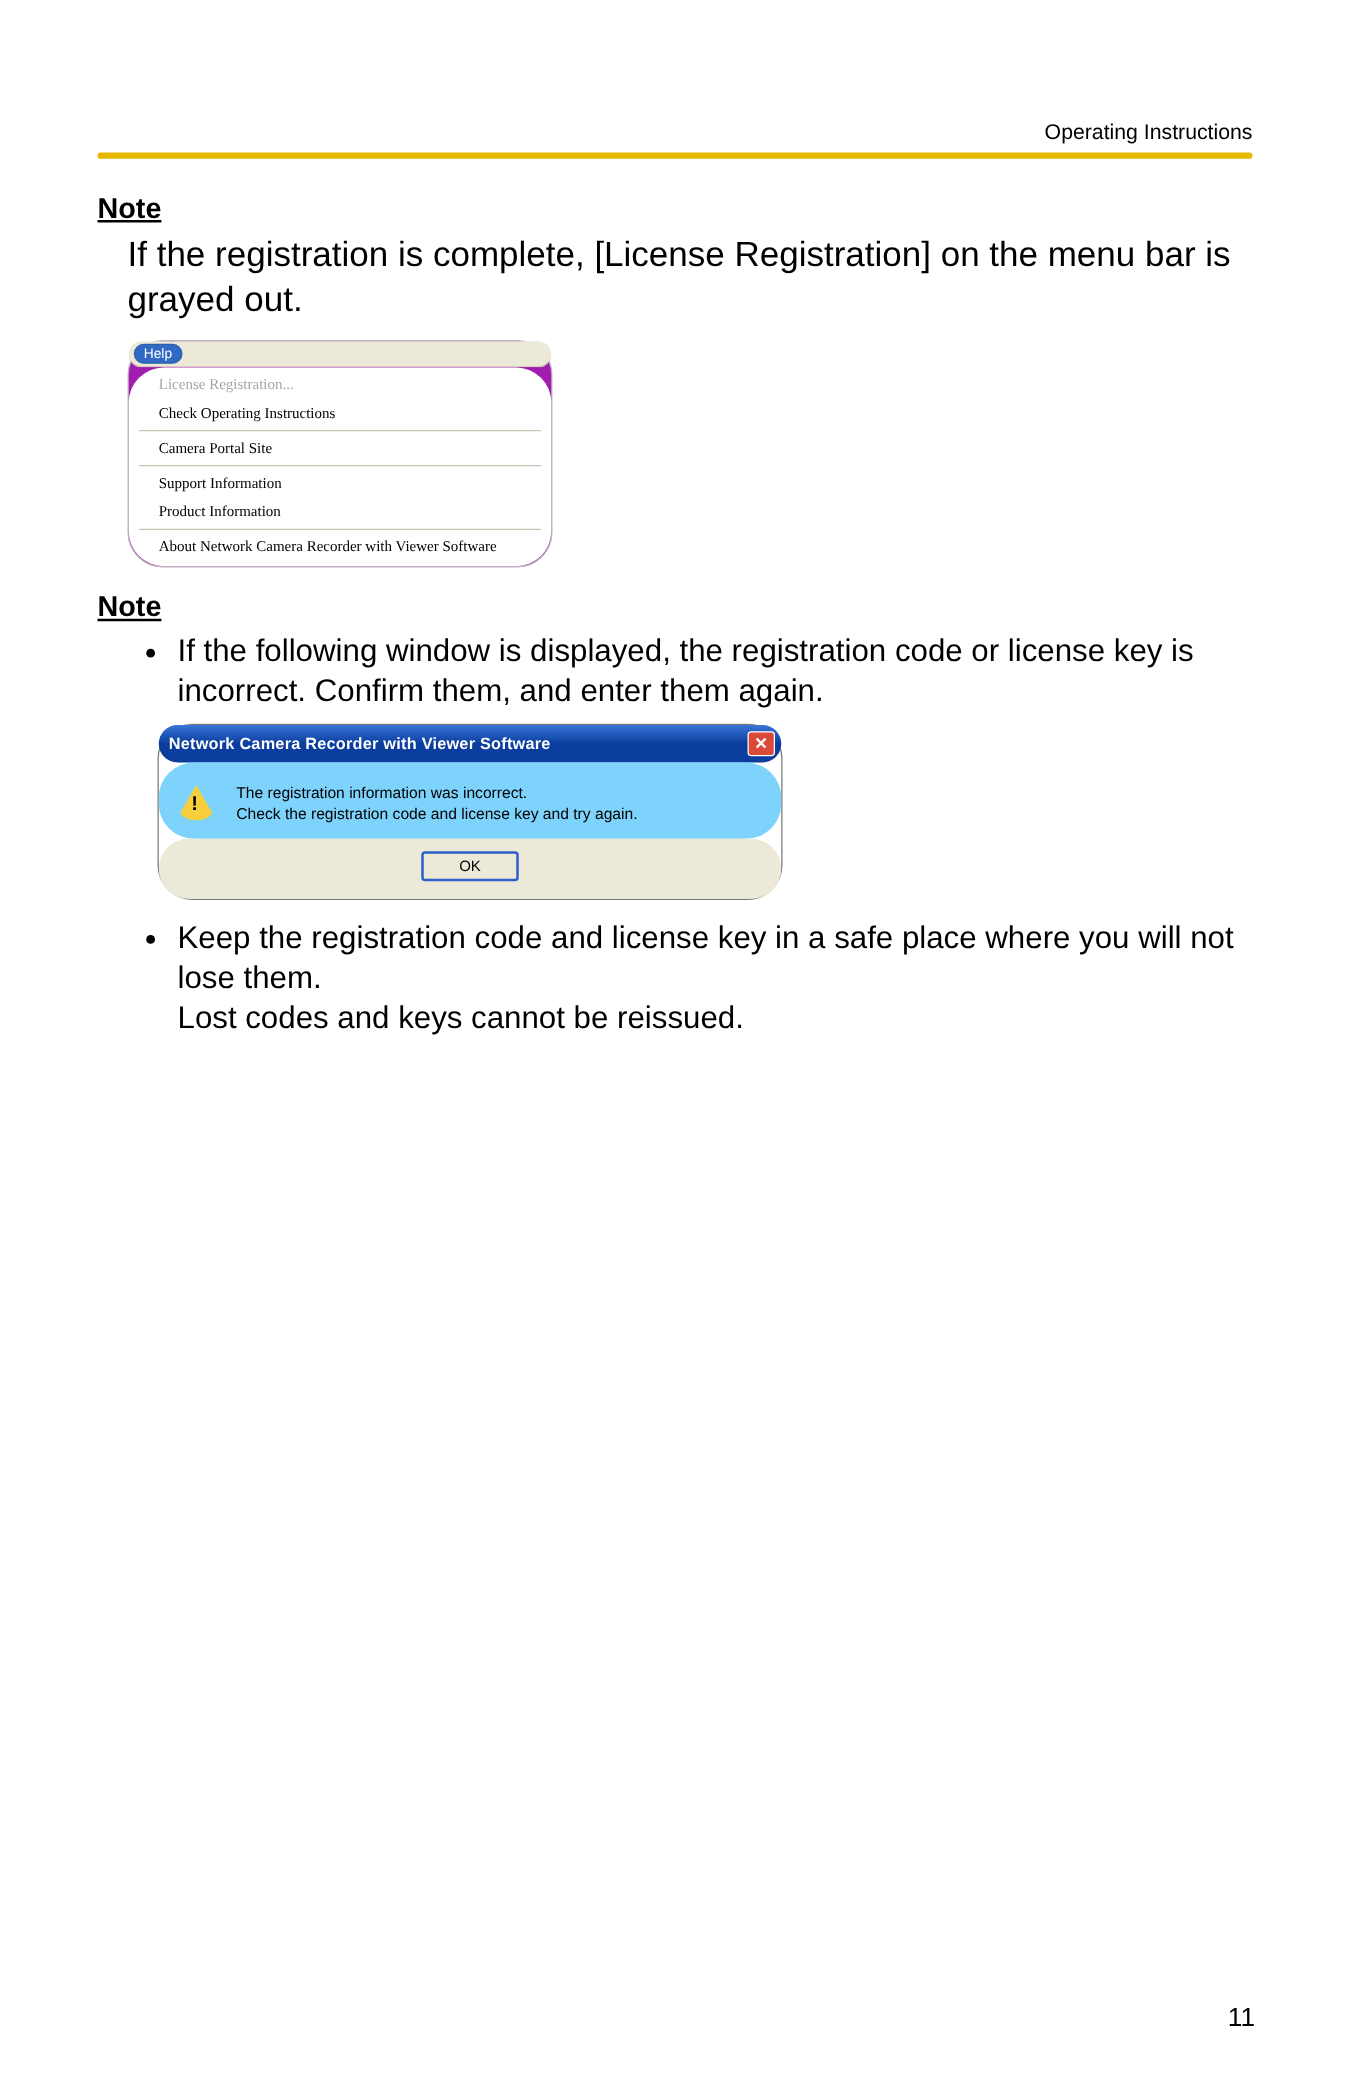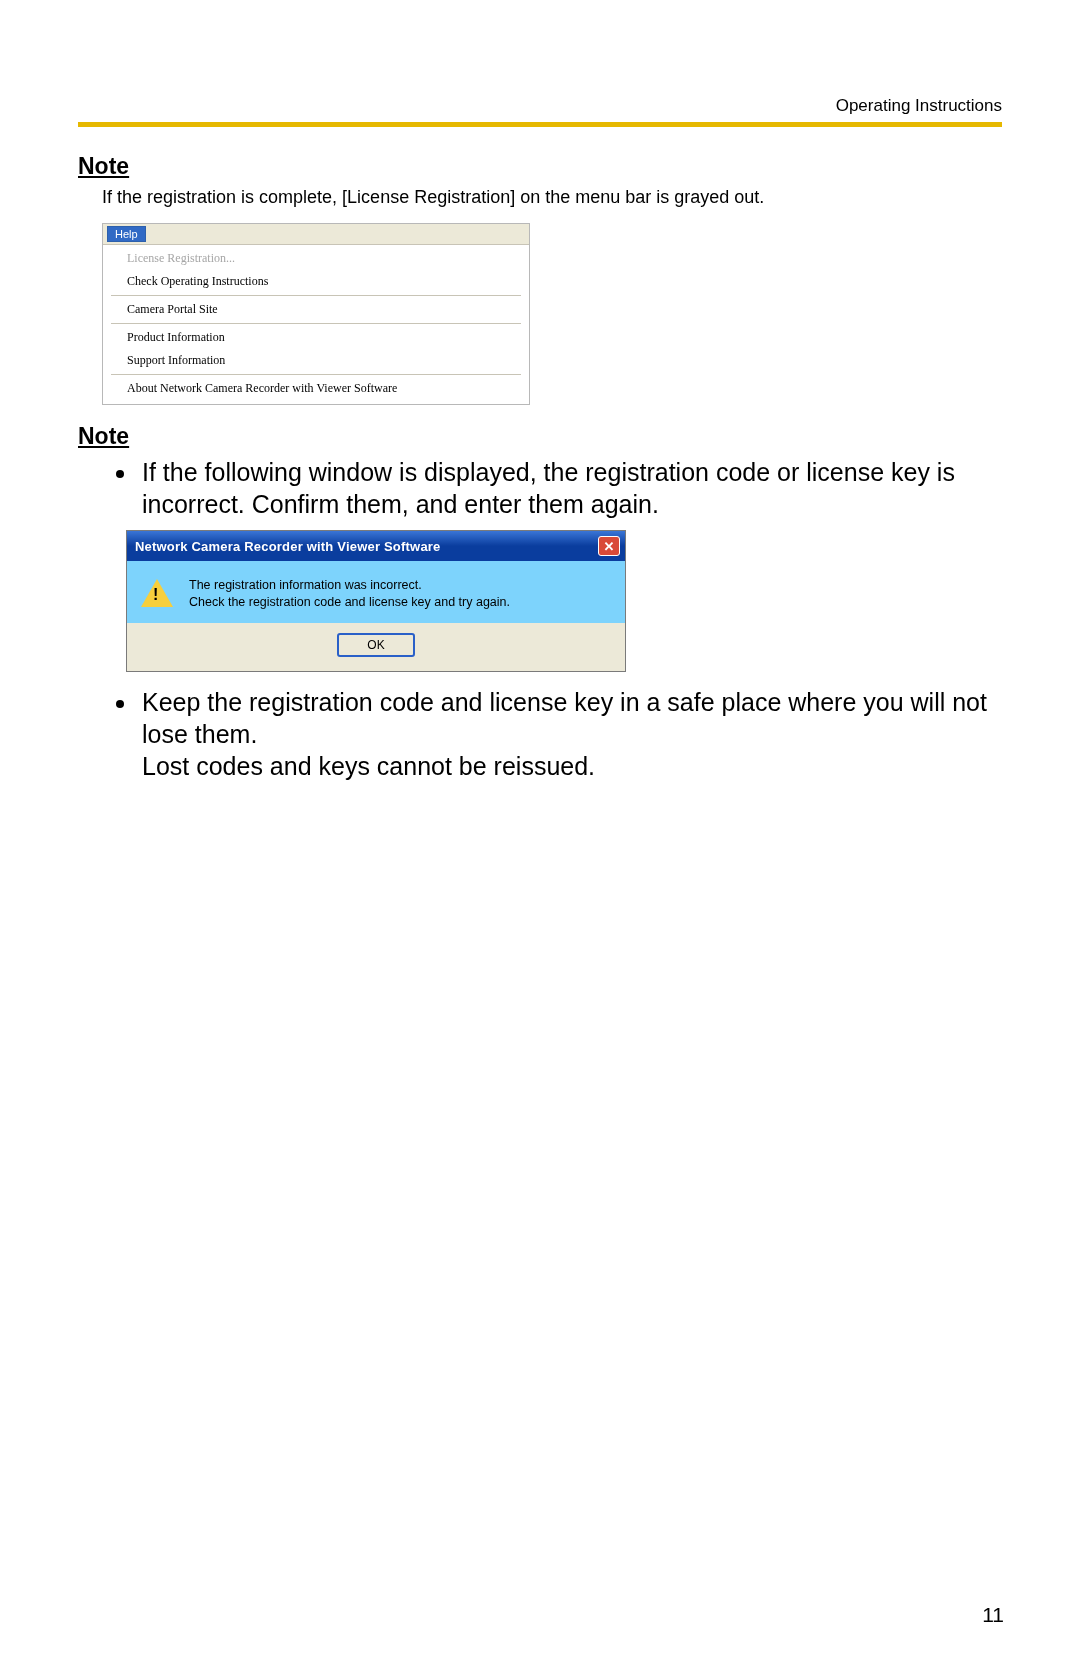--- a/index.html
+++ b/index.html
@@ -1,15 +1,15 @@
 <!DOCTYPE html>
 <html><head>
 <meta charset="utf-8">
 <style>
-  * { box-sizing: border-box; }
+  * { box-sizing: border-box; border-radius: 28px; }
   body {
     margin: 0;
     padding: 0;
     background: #ffffff;
     font-family: Arial, Helvetica, sans-serif;
     color: #000;
     width: 1080px;
   }
   .page {
     width: 1080px;
@@ -28,43 +28,43 @@
     background: #e6b800;
     margin-bottom: 26px;
   }
   .note-heading {
     font-size: 23px;
     font-weight: bold;
     text-decoration: underline;
     margin-bottom: 6px;
   }
   .body-text {
-    font-size: 18px;
+    font-size: 28px;
     line-height: 1.28;
     margin-left: 24px;
     margin-bottom: 14px;
   }
   ul.bullets {
     list-style: disc;
     padding-left: 60px;
     margin: 6px 0 0 0;
   }
   ul.bullets li {
     font-size: 25px;
     line-height: 1.28;
     margin-bottom: 10px;
     padding-left: 4px;
   }
   
   .menu-shot {
     margin-left: 24px;
     margin-bottom: 18px;
-    width: 428px;
+    width: 340px;
     border: 1px solid #b8b8b8;
-    background: #f97316;
+    background: #a21caf;
     font-family: Tahoma, Arial, sans-serif;
     font-size: 12px;
   }
   .menu-bar {
     background: #ece9d8;
     padding: 2px 4px;
     border-bottom: 1px solid #c8c4b6;
   }
   .menu-bar .menu-btn {
     display: inline-block;
@@ -186,22 +186,22 @@
   <div class="menu-shot">
     <div class="menu-bar">
       <span class="menu-btn">Help</span>
     </div>
     <div class="menu-dropdown">
       <div class="menu-item disabled">License Registration...</div>
       <div class="menu-item">Check Operating Instructions</div>
       <div class="menu-sep"></div>
       <div class="menu-item">Camera Portal Site</div>
       <div class="menu-sep"></div>
+      <div class="menu-item">Support Information</div>
       <div class="menu-item">Product Information</div>
-      <div class="menu-item">Support Information</div>
       <div class="menu-sep"></div>
       <div class="menu-item">About Network Camera Recorder with Viewer Software</div>
     </div>
   </div>
 
   <div class="note-heading">Note</div>
   <ul class="bullets">
     <li>If the following window is displayed, the registration code or license key is incorrect. Confirm them, and enter them again.</li>
   </ul>
 

